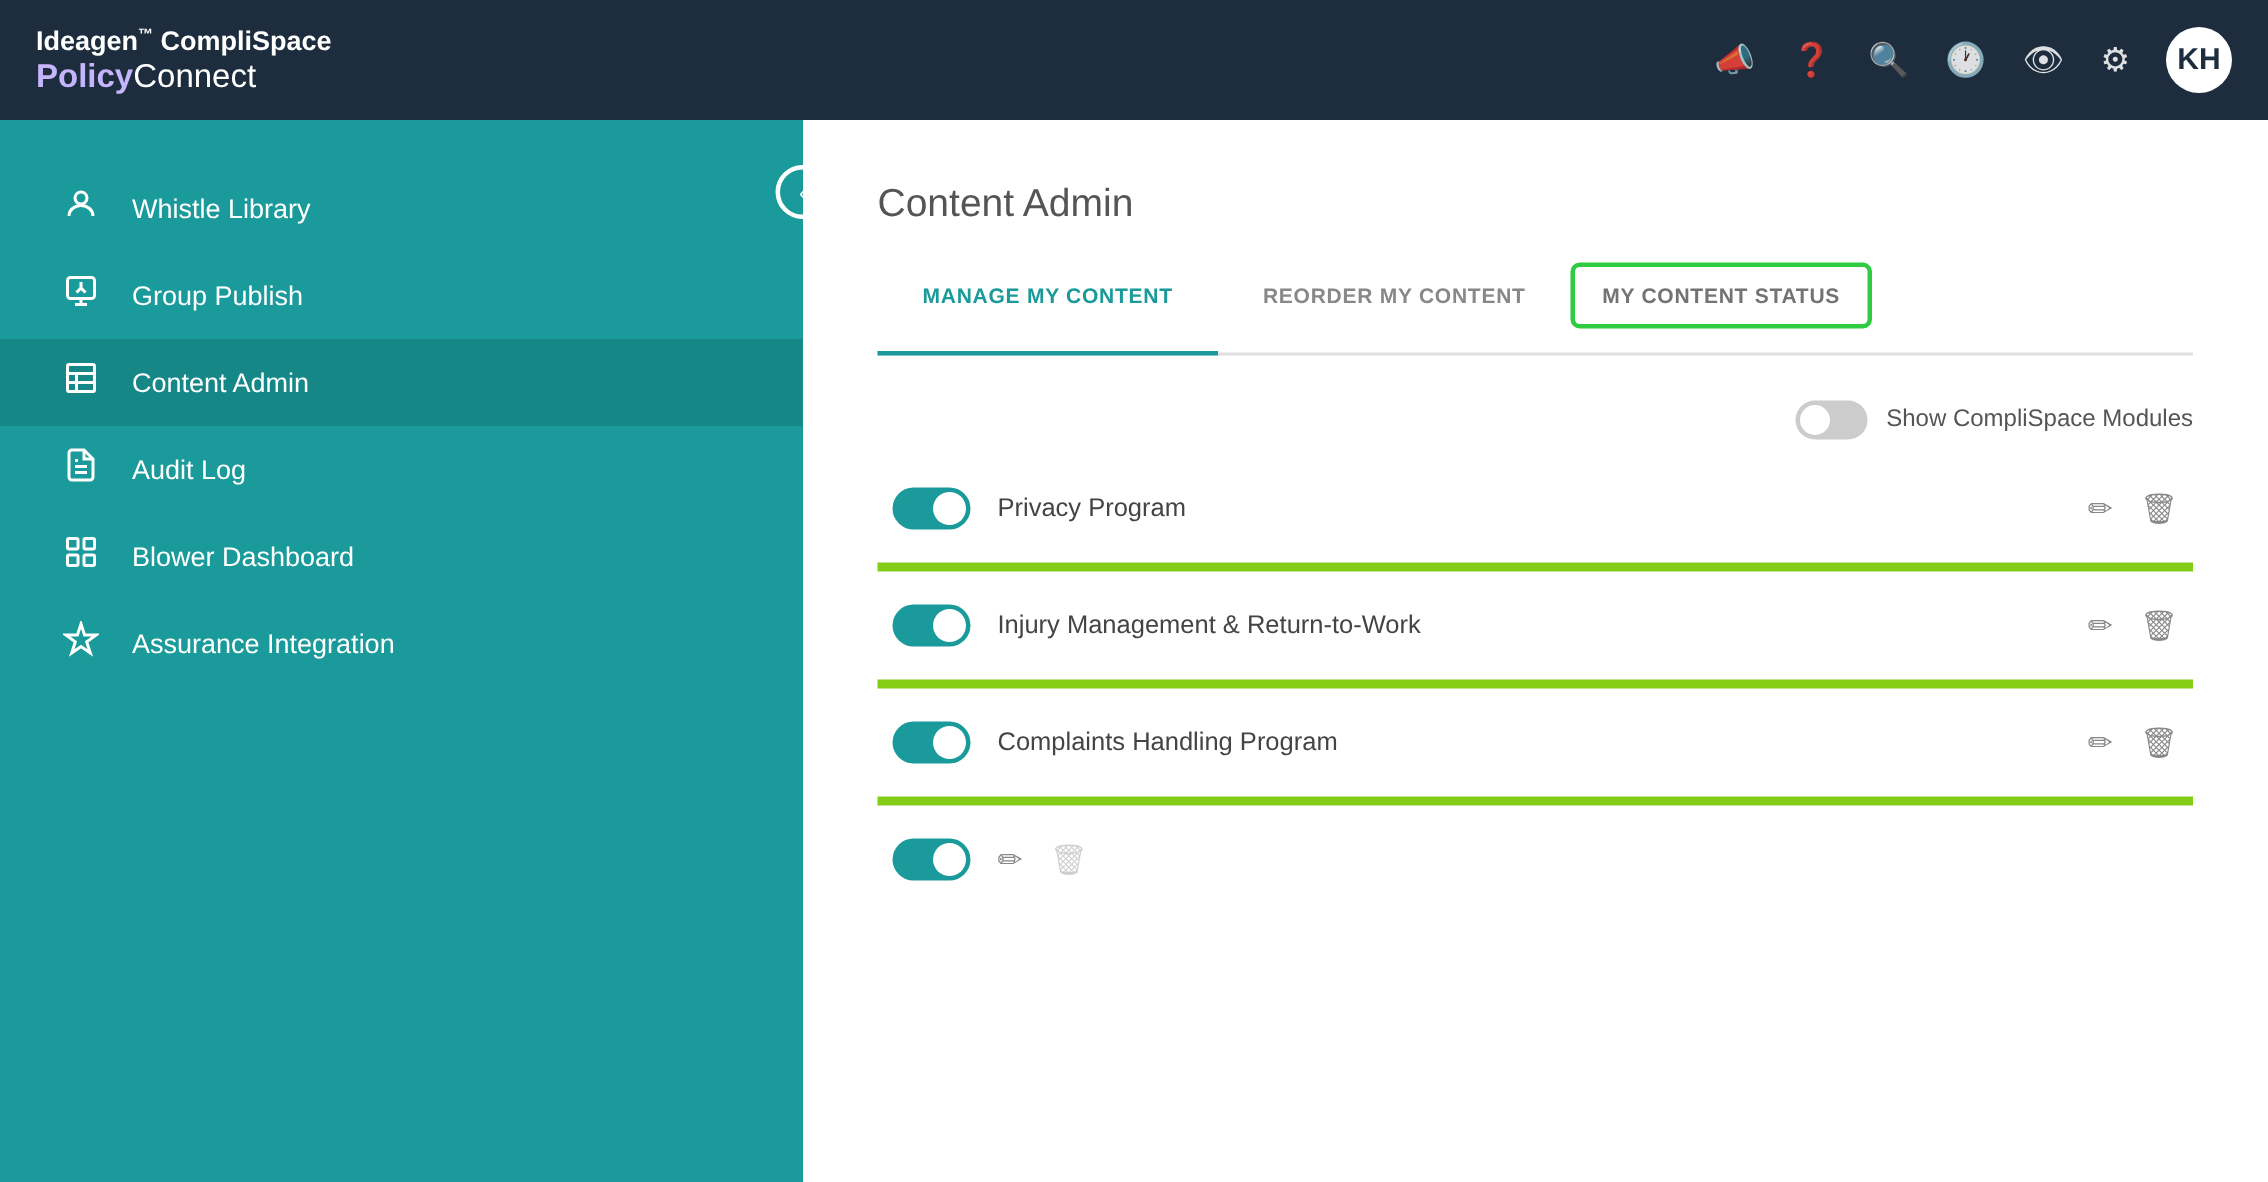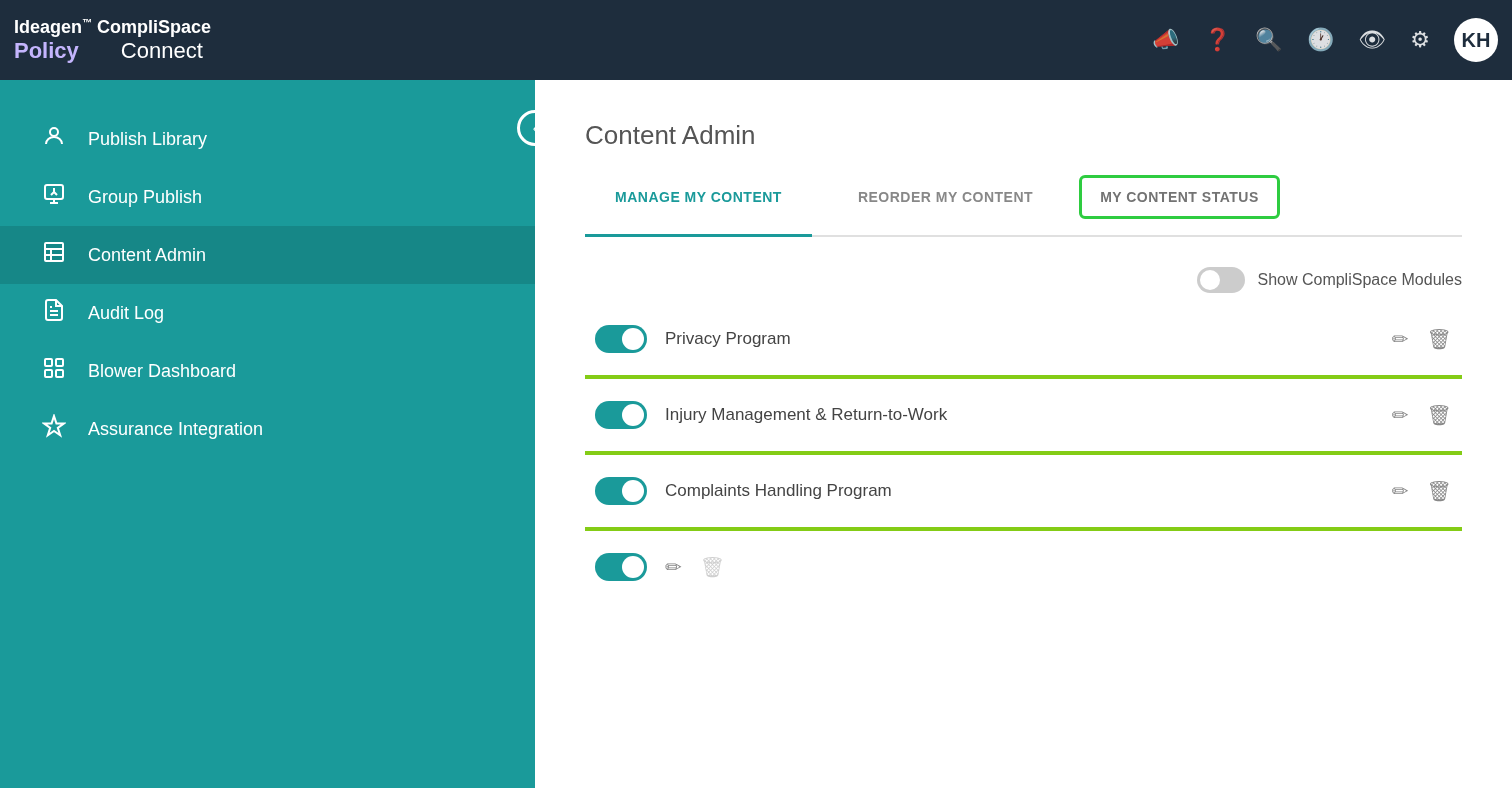--- a/index.html
+++ b/index.html
@@ -5,21 +5,21 @@
     * { box-sizing: border-box; margin: 0; padding: 0; }
     body { font-family: 'Segoe UI', Arial, sans-serif; background: #fff; display: flex; flex-direction: column; height: 788px; overflow: hidden; }
 
     
     .header {
       background: #1e2d3d;
       height: 80px;
       display: flex;
       align-items: center;
       justify-content: space-between;
-      padding: 0 14px;
+      padding: 0 24px;
       flex-shrink: 0;
     }
     .logo-area {
       display: flex;
       flex-direction: column;
       color: #fff;
     }
     .logo-brand {
       display: flex;
       align-items: center;
@@ -32,21 +32,20 @@
     }
     .logo-policy {
       font-size: 22px;
       font-weight: 700;
       color: #c4b5fd;
     }
     .logo-connect {
       font-size: 22px;
       font-weight: 300;
       color: #fff;
-      margin-left: 42px;
     }
     .header-icons {
       display: flex;
       align-items: center;
       gap: 24px;
     }
     .header-icon {
       color: #fff;
       font-size: 22px;
       cursor: pointer;
@@ -138,21 +137,21 @@
       color: #555;
       font-weight: 400;
       margin-bottom: 24px;
     }
 
     
     .tabs {
       display: flex;
       border-bottom: 2px solid #e0e0e0;
       margin-bottom: 30px;
-      gap: 16px;
+      gap: 0;
     }
     .tab {
       padding: 14px 30px;
       font-size: 14px;
       font-weight: 600;
       letter-spacing: 0.5px;
       cursor: pointer;
       color: #888;
       text-transform: uppercase;
       position: relative;
@@ -202,21 +201,21 @@
       left: 3px;
       transition: left 0.2s;
     }
 
     
     .content-list { margin-top: 10px; }
     .content-row {
       display: flex;
       align-items: center;
       padding: 22px 10px;
-      border-bottom: 4px solid #84cc16;
+      border-bottom: 6px solid #84cc16;
       gap: 18px;
     }
     .content-row:last-child { border-bottom: none; }
     .row-toggle {
       width: 52px;
       height: 28px;
       background: #1a9a9a;
       border-radius: 14px;
       position: relative;
       flex-shrink: 0;
@@ -276,21 +275,21 @@
   <nav class="sidebar">
     <div class="collapse-btn">‹</div>
 
     <div class="sidebar-item">
       <span class="sidebar-icon">
         <svg width="24" height="24" viewBox="0 0 24 24" fill="none" stroke="#fff" stroke-width="2">
           <circle cx="12" cy="8" r="4"></circle>
             <path d="M4 20c0-4 3.6-7 8-7s8 3 8 7"></path>
         </svg>
       </span>
-      <span>Publish Library</span>
+      <span>Whistle Library</span>
     </div>
 
     <div class="sidebar-item">
       <span class="sidebar-icon">
         <svg width="24" height="24" viewBox="0 0 24 24" fill="none" stroke="#fff" stroke-width="2">
           <rect x="3" y="3" width="18" height="14" rx="2"></rect>
             <path d="M12 17v4M8 21h8"></path>
             <path d="M12 10l-3 3m3-3l3 3m-3-3V6"></path>
         </svg>
       </span>

